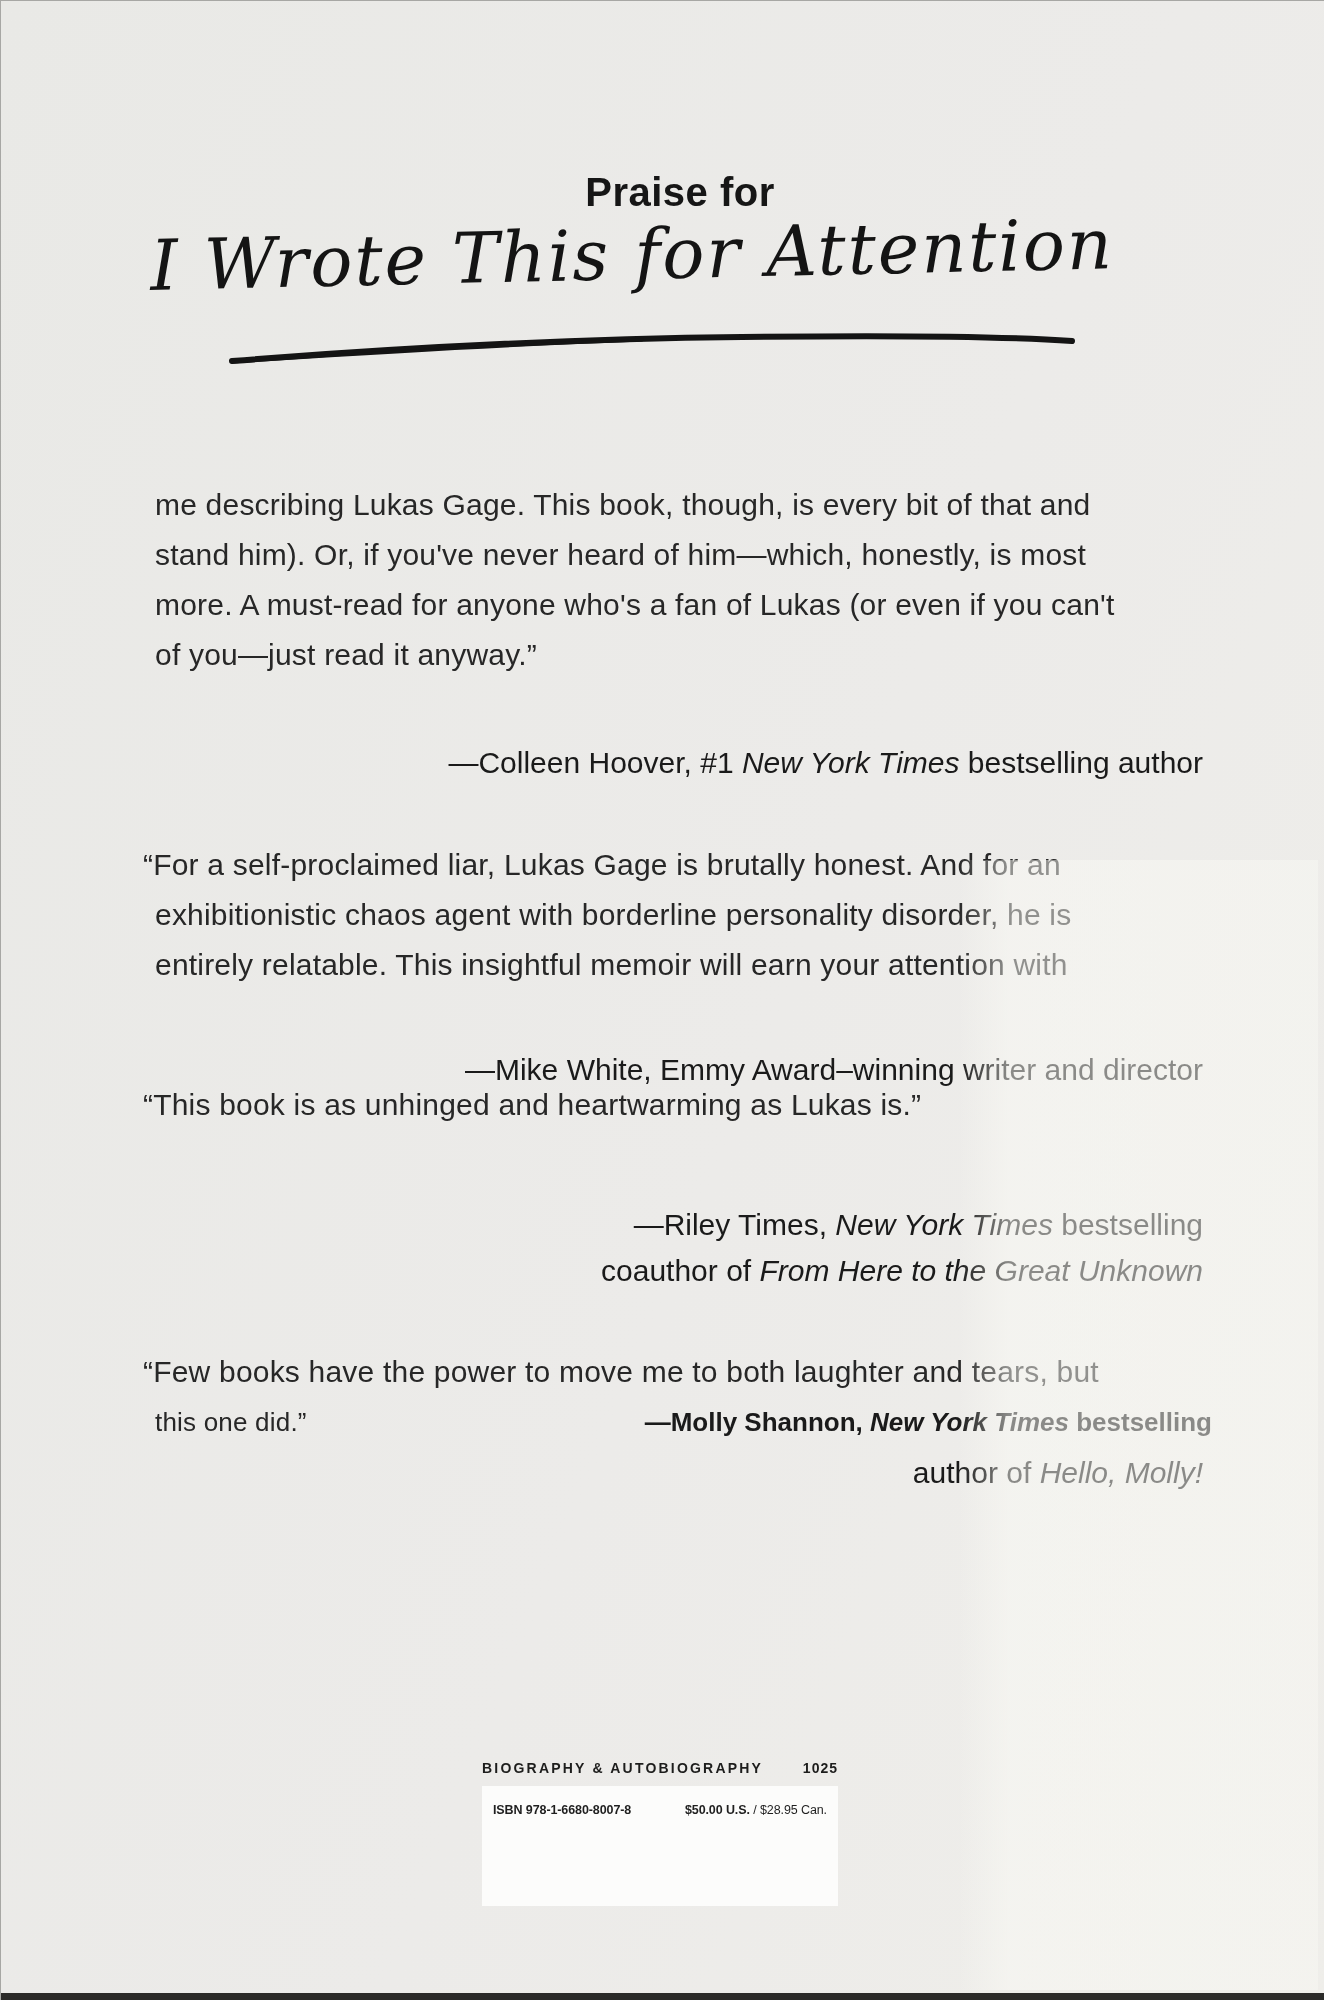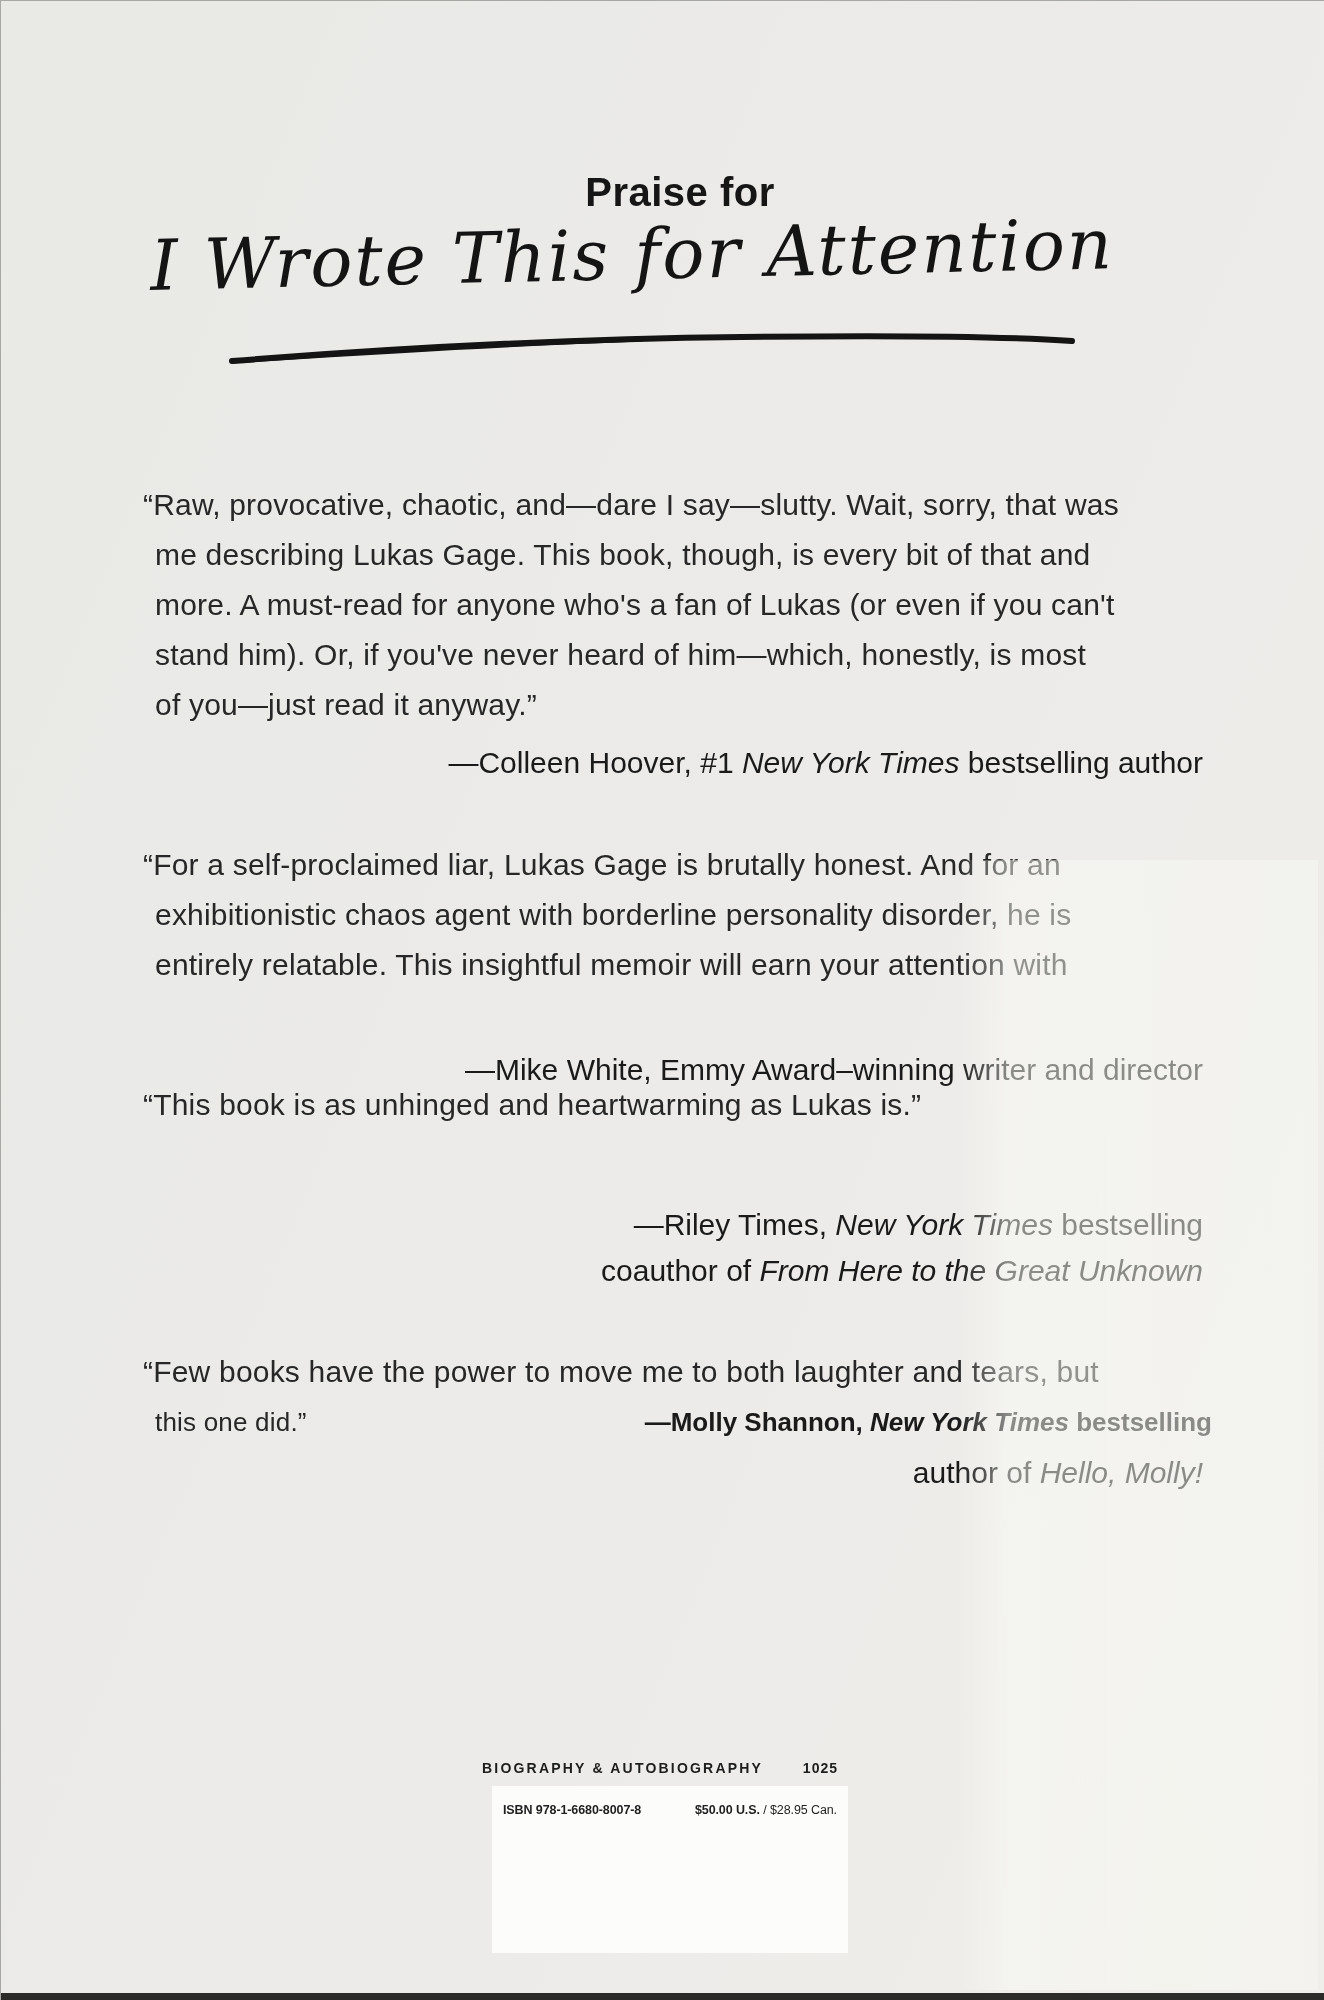--- a/index.html
+++ b/index.html
@@ -51,21 +51,21 @@
   }
   .q4row .qpart{padding-left:12px;letter-spacing:0.2px;color:#272727;}
   .q4row .apart{font-weight:bold;color:#1a1a1a;}
   .cat-row{
     position:absolute;left:482px;top:1760px;width:356px;
     display:flex;justify-content:space-between;align-items:baseline;
     font-weight:bold;font-size:14px;letter-spacing:2.2px;color:#1d1d1c;
   }
   .cat-row .code{letter-spacing:1px;}
   .bcbox{
-    position:absolute;left:492px;top:1786px;width:356px;height:167px;
+    position:absolute;left:482px;top:1786px;width:356px;height:120px;
     background:#fcfcfb;
   }
   .bcrow{
     display:flex;justify-content:space-between;align-items:baseline;
     padding:17px 11px 0 11px;
     font-size:12.5px;letter-spacing:-0.1px;white-space:nowrap;color:#1f1f1f;
   }
   .isbn{font-weight:bold;}
   .price .pb{font-weight:bold;}
 </style>
@@ -77,24 +77,23 @@
   <div class="praise">Praise for</div>
 
   <div class="title">I Wrote This for Attention</div>
 
   <svg class="underline" width="860" height="46" viewBox="0 0 860 46">
     <path d="M10,37 C150,26 330,15 520,13 C680,11 792,13 850,17" fill="none" stroke="#141414" stroke-width="6" stroke-linecap="round"></path>
     <path d="M10,38 C120,31 250,22 420,16" fill="none" stroke="#141414" stroke-width="3" stroke-linecap="round"></path>
   </svg>
 
   <div class="quote" style="top:480px;">
-    <div class="first">“Raw, provocative, chaotic, and—dare I say—slutty. Wait, sorry, that was</div>
     <div class="cont">me describing Lukas Gage. This book, though, is every bit of that and</div>
+    <div class="cont">stand him). Or, if you've never heard of him—which, honestly, is most</div>
     <div class="cont">more. A must-read for anyone who's a fan of Lukas (or even if you can't</div>
-    <div class="cont">stand him). Or, if you've never heard of him—which, honestly, is most</div>
     <div class="cont">of you—just read it anyway.”</div>
   </div>
   <div class="attr" style="top:738px;">
     <span>—Colleen Hoover, #1 </span><span class="bi">New York Times</span><span> bestselling author</span>
   </div>
 
   <div class="quote" style="top:840px;">
     <div class="first">“For a self-proclaimed liar, Lukas Gage is brutally honest. And for an</div>
     <div class="cont">exhibitionistic chaos agent with borderline personality disorder, he is</div>
     <div class="cont">entirely relatable. This insightful memoir will earn your attention with</div>

